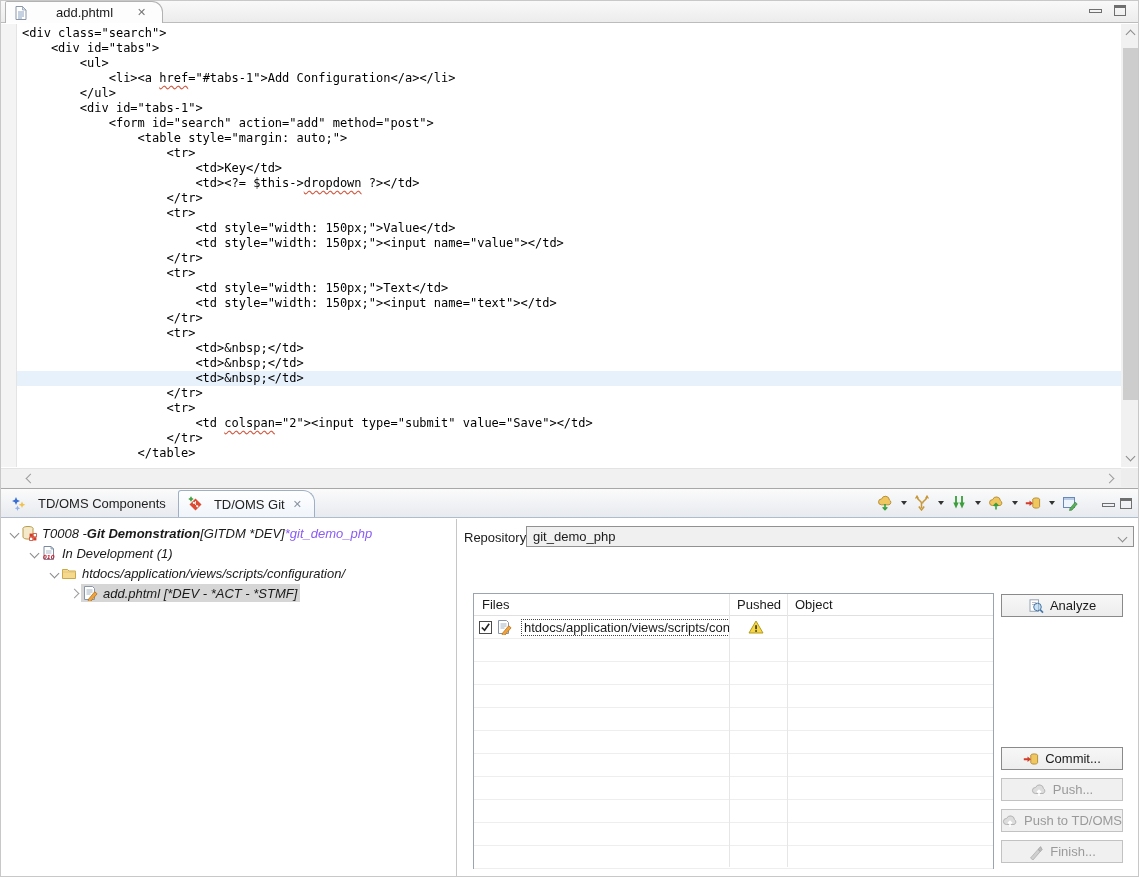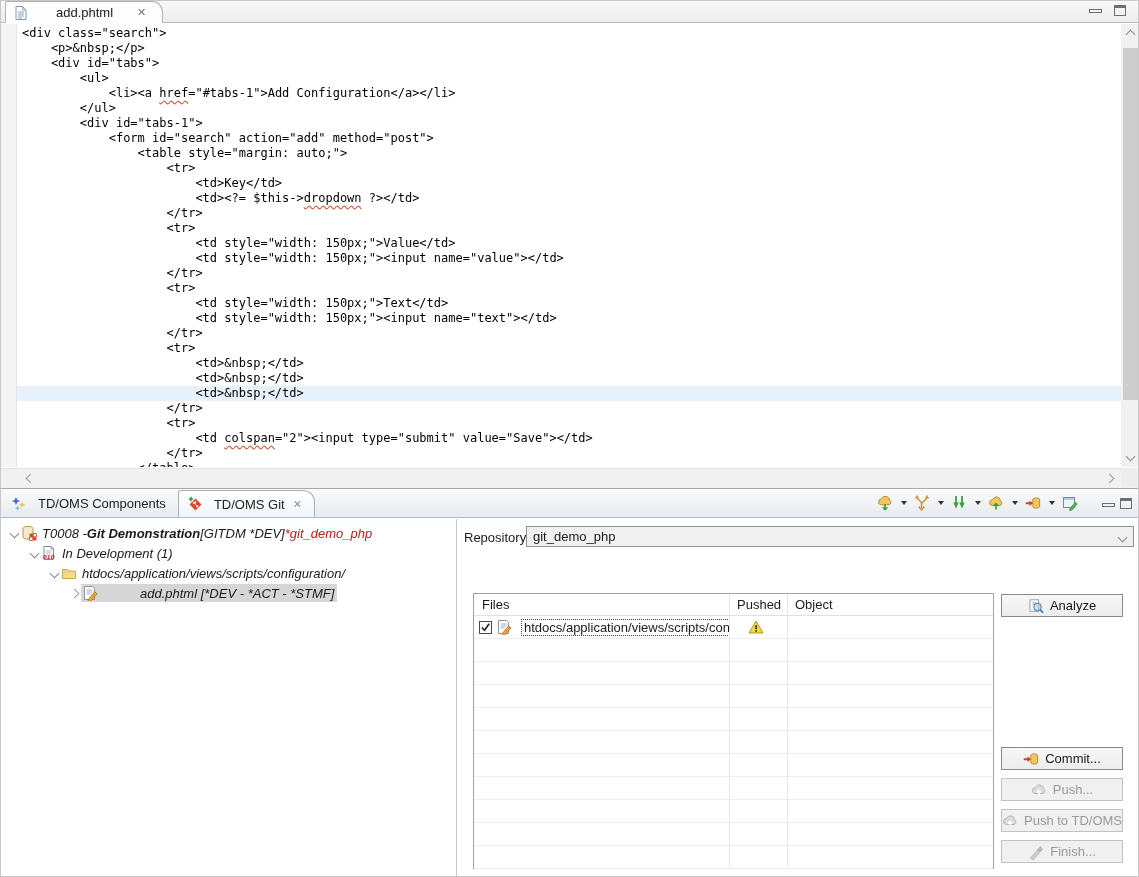--- a/index.html
+++ b/index.html
@@ -56,21 +56,21 @@
   .tbi { display:flex; align-items:center; gap:3px; cursor:pointer; padding:1px; }
   .caret { width:0; height:0; border-left:3.5px solid transparent; border-right:3.5px solid transparent; border-top:4px solid #333; }
   .panel-toolbar .win-sep { width:8px; }
 
   .panel-body { position:absolute; left:0; top:30px; right:0; bottom:0; background:#fff; }
   .tree { position:absolute; left:0; top:0; bottom:0; width:456px; border-right:1px solid #c6c6c6; padding-top:4px; overflow:hidden;font-style:italic; }
   .tree-row { height:20px; display:flex; align-items:center; cursor:pointer; white-space:nowrap; }
   .tree-row .chevbox { width:14px; display:inline-flex; justify-content:center; flex:none; }
   .tree-sel { display:inline-flex; align-items:center; background:#d6d6d6; padding:1px 3px 1px 1px; }
   .t-bold { font-weight:bold; }
-  .t-orange { color:#b91c1c; }
+  .t-orange { color:#8b5cf6; }
   .icon16 { width:16px; height:16px; flex:none; display:inline-block; margin-right:5px; }
   .icon16 svg { width:16px; height:16px; display:block; }
 
   .right-panel { position:absolute; left:457px; top:0; right:0; bottom:0; background:#fff; }
   .repo-label { position:absolute; left:6px; top:11px; }
   .repo-combo { position:absolute; left:68px; top:7px; width:608px; height:21px; background:#f0f0f0;
                 border:1px solid #919191; display:flex; align-items:center; padding:0 22px 0 6px; cursor:pointer; }
   .repo-combo .chev { position:absolute; right:7px; top:7px; }
 
   .files-table { position:absolute; left:15px; top:74px; width:521px; height:276px; border:1px solid #9aa5b1; background:#fff; }
@@ -115,21 +115,20 @@
       <div class="win-btns">
         <span class="ic-min"></span>
         <span class="ic-max"></span>
       </div>
     </div>
 
     <div class="editor-body">
       <div class="ruler"></div>
       <div class="code">
           <div class="code-line">&lt;div class="search"&gt;</div>
-          <div class="code-line">    &lt;p&gt;&amp;nbsp;&lt;/p&gt;</div>
           <div class="code-line">    &lt;div id="tabs"&gt;</div>
           <div class="code-line">        &lt;ul&gt;</div>
           <div class="code-line">            &lt;li&gt;&lt;a <span class="sq">href</span>="#tabs-1"&gt;Add Configuration&lt;/a&gt;&lt;/li&gt;</div>
           <div class="code-line">        &lt;/ul&gt;</div>
           <div class="code-line">        &lt;div id="tabs-1"&gt;</div>
           <div class="code-line">            &lt;form id="search" action="add" method="post"&gt;</div>
           <div class="code-line">                &lt;table style="margin: auto;"&gt;</div>
           <div class="code-line">                    &lt;tr&gt;</div>
           <div class="code-line">                        &lt;td&gt;Key&lt;/td&gt;</div>
           <div class="code-line">                        &lt;td&gt;&lt;?= $this-&gt;<span class="sq">dropdown</span> ?&gt;&lt;/td&gt;</div>
@@ -305,21 +304,21 @@
                   <path d="M1.5 7h13.5" stroke="#e2c276" stroke-width=".8"></path>
                 </svg>
               </span>
               <span>htdocs/application/views/scripts/configuration/</span>
             </span>
           </div>
           <div class="tree-row" style="padding-left: 66px;">
             <span class="chevbox">
               <span class="chev right"></span>
             </span>
-            <span class="tree-sel" style="display: inline-flex; align-items: center; gap: 37px;">
+            <span class="tree-sel" style="display: inline-flex; align-items: center;">
               <span class="icon16">
                 <svg viewBox="0 0 16 16">
                   <path d="M2.5 1.5h8l2 2v11h-10z" fill="#fff" stroke="#8a96a8"></path>
                   <path d="M4.5 5h6M4.5 7h6M4.5 9h4" stroke="#9ab" stroke-width=".9"></path>
                   <path d="M6.5 14.2l6.2-7.4 2.4 2-6.2 7.4-2.9.6z" fill="#f0a23c" stroke="#a66a14" stroke-width=".7"></path>
                 </svg>
               </span>
               <span>add.phtml [*DEV - *ACT - *STMF]</span>
             </span>
           </div>

